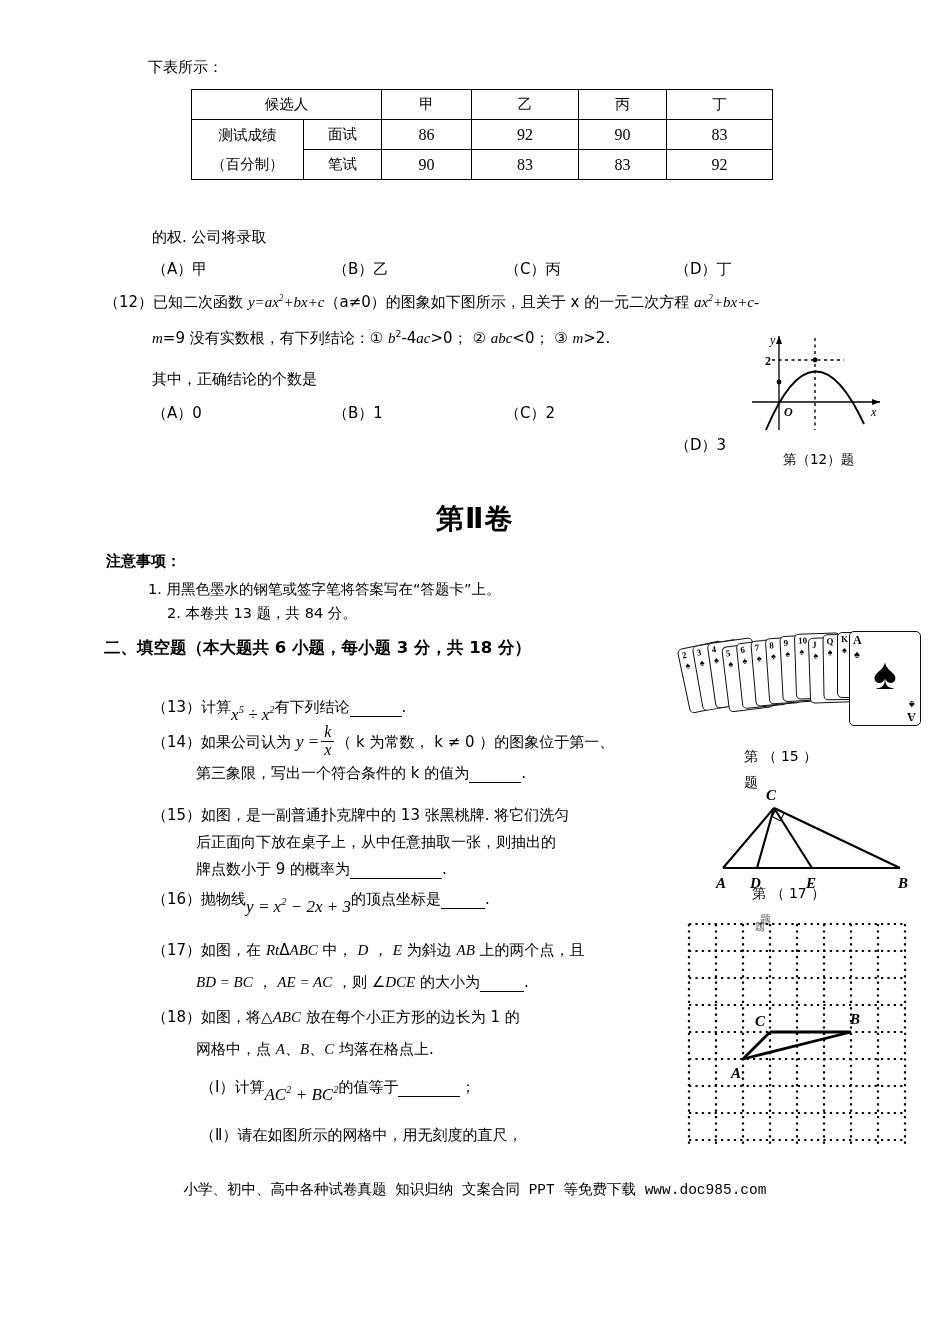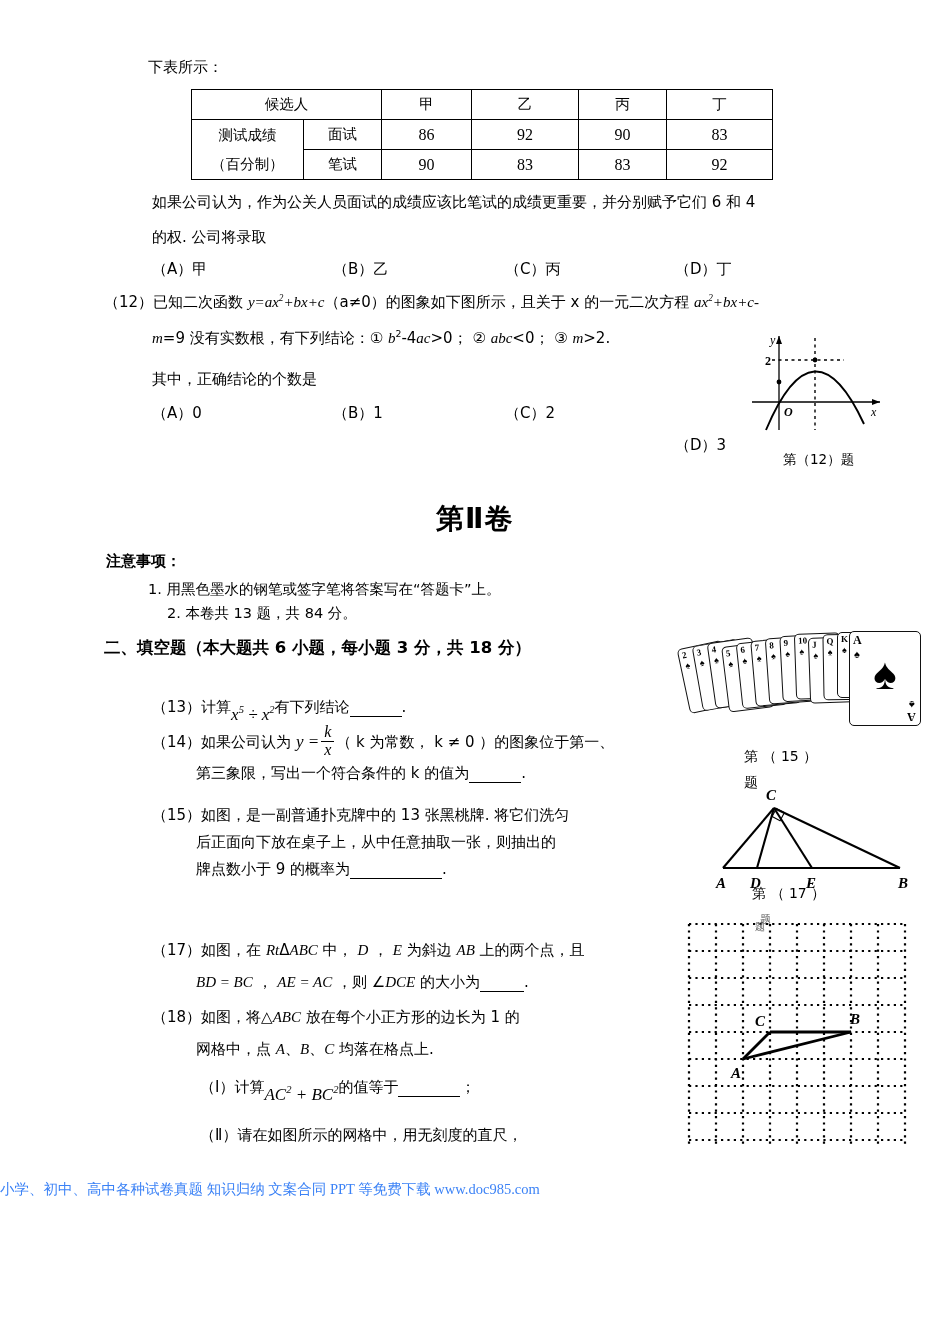--- a/index.html
+++ b/index.html
@@ -72,22 +72,22 @@
   .card.big .lbl { font-size: 12px; }
   .card.big .pip { font-size: 11px; top: 16px; }
   .card.big .lbl-b { position:absolute; right:4px; bottom:1px; font-size: 12px; font-weight:bold;
                      transform: rotate(180deg); font-family:"Liberation Serif",serif; }
   .card.big .pip-b { position:absolute; right:5px; bottom:14px; font-size: 11px; transform: rotate(180deg);}
 
   
   .gridfig { position:absolute; left: 683px; top: 918px; width: 250px; height: 232px; }
 
   
-  .footer { position:absolute; left: 0; top: 1180px; width: 950px; text-align: left;
-            font-family:Liberation Serif, serif; font-size: 14.5px; color: #3b82f6; }
+  .footer { position:absolute; left: 0; top: 1180px; width: 950px; text-align: center;
+            font-family:Liberation Mono, monospace; font-size: 14.5px; color: #000000; }
 </style>
 </head>
 <body>
 
 <div class="page">
 
   <div class="t cn" style="left:148px; top:58px; font-size:15px;">下表所示：</div>
 
   <table class="score-table">
     <tbody>
@@ -112,21 +112,20 @@
       <tr>
         <td class="c-sub">笔试</td>
         <td class="num">90</td>
         <td class="num">83</td>
         <td class="num">83</td>
         <td class="num">92</td>
       </tr>
     </tbody>
   </table>
 
-  <div class="t cn" style="left:152px; top:193px; font-size:15px;">如果公司认为，作为公关人员面试的成绩应该比笔试的成绩更重要，并分别赋予它们 6 和 4</div>
   <div class="t cn" style="left:152px; top:228px; font-size:15px;">的权. 公司将录取</div>
 
   <div class="t cn" style="left:152px; top:260px; font-size:15px;">
     <span>（A）</span><span>甲</span>
   </div>
   <div class="t cn" style="left:333px; top:260px; font-size:15px;">
     <span>（B）</span><span>乙</span>
   </div>
   <div class="t cn" style="left:505px; top:260px; font-size:15px;">
     <span>（C）</span><span>丙</span>
@@ -261,20 +260,23 @@
       <span class="lbl">A</span>
       <span class="pip">♠</span>
       <span class="bigspade">♠</span>
       <span class="lbl-b">A</span>
       <span class="pip-b">♠</span>
     </div>
   </div>
   <div class="t cn" style="left:744px; top:748px; font-size:14px;">第 （ 15 ）</div>
   <div class="t cn" style="left:744px; top:774px; font-size:14px;">题</div>
 
+  <div class="t cn" style="left:152px; top:889px; font-size:15px;">
+    <span>（16）</span><span>抛物线</span><span class="it" style="display:inline-block; position:relative; top:8px; font-size:17px;">y = x<sup>2</sup> − 2x + 3</span><span>的顶点坐标是</span><span class="blank" style="width:44px;"></span><span>.</span>
+  </div>
 
   <div class="fig" style="left:700px; top:782px; width:230px; height:112px;">
     <svg width="230" height="112" viewBox="0 0 230 112">
       <line x1="23" y1="86" x2="200" y2="86" stroke="#000" stroke-width="2.1"></line>
       <line x1="23" y1="86" x2="74" y2="26" stroke="#000" stroke-width="2.1"></line>
       <line x1="74" y1="26" x2="200" y2="86" stroke="#000" stroke-width="2.1"></line>
       <line x1="74" y1="26" x2="57" y2="86" stroke="#000" stroke-width="2.1"></line>
       <line x1="74" y1="26" x2="112" y2="86" stroke="#000" stroke-width="2.1"></line>
       <rect x="74" y="28" width="9" height="9" fill="none" stroke="#000" stroke-width="1.1" transform="rotate(28 78 32)"></rect>
       <text x="66" y="18" font-size="15" font-family="Liberation Serif, serif" font-style="italic" font-weight="bold">C</text>

